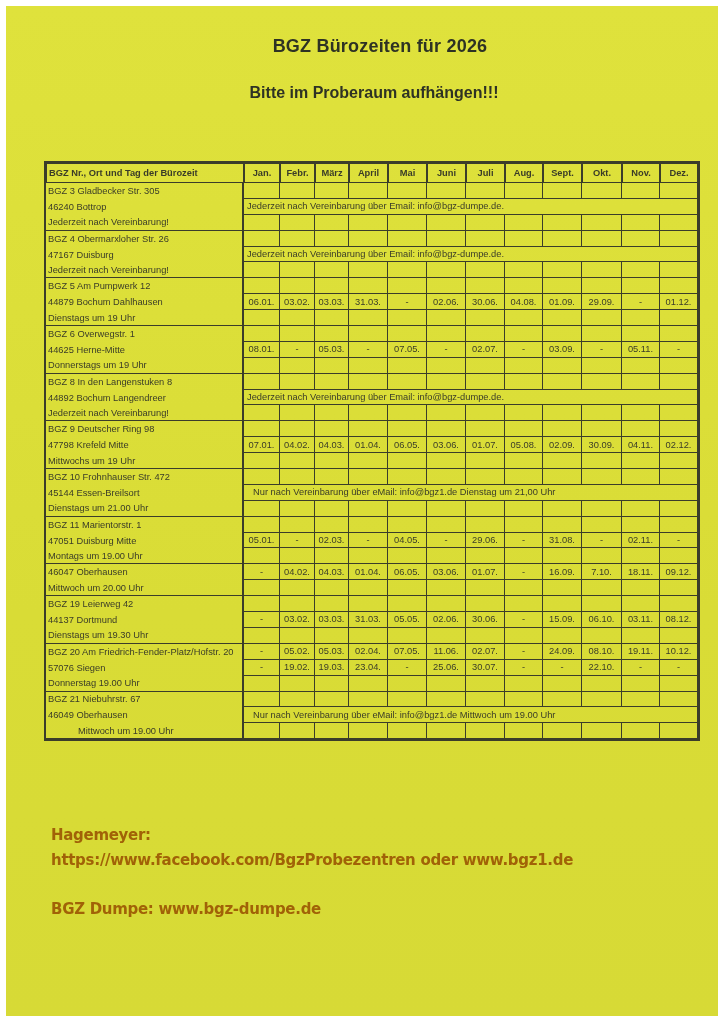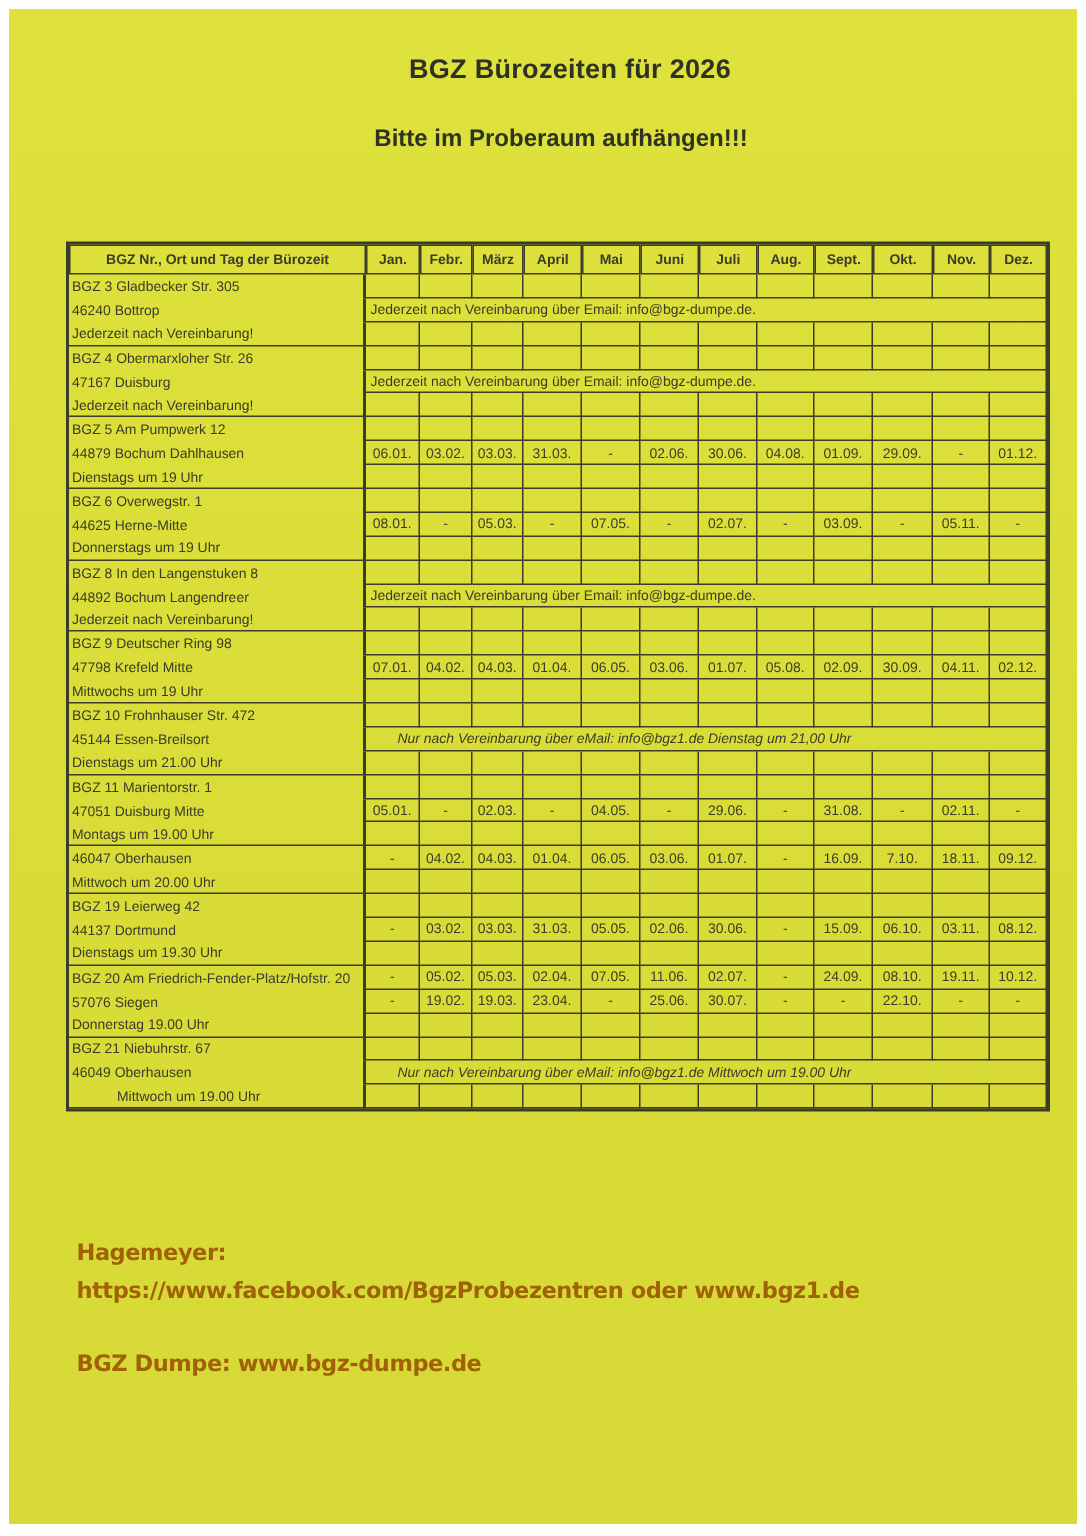--- a/index.html
+++ b/index.html
@@ -30,28 +30,28 @@
   }
   table.sched th, table.sched td {
     height: 15.9px; padding: 0 2px; white-space: nowrap; overflow: visible;
     border-right: 1px solid #3b3d2a; border-bottom: 1px solid #3b3d2a;
     box-sizing: border-box;
   }
   table.sched th {
     height: 20px; font-weight: bold; text-align: center;
     border: 1.5px solid #3b3d2a; font-size: 9.3px;
   }
-  table.sched th.namehead { text-align: center; padding-left: 2px; }
+  table.sched th.namehead { text-align: left; padding-left: 2px; }
   table.sched td.name {
     text-align: left; border-right: 2px solid #3b3d2a; border-bottom: none;
   }
   table.sched tr.last td.name { border-bottom: 1px solid #3b3d2a; }
   table.sched td.m { text-align: center; }
   table.sched td.note { text-align: left; padding-left: 3px; }
-  table.sched td.note.indent { padding-left: 21px; font-style: italic; }
+  table.sched td.note.indent { padding-left: 9px; }
   .footer {
     position: absolute; left: 51px; font-weight: bold; font-size: 15px; color: #a16207;
     font-family: "DejaVu Sans", sans-serif; letter-spacing: -0.3px;
   }
 </style>
 </head>
 <body>
 
 <div class="sheet"></div>
 

